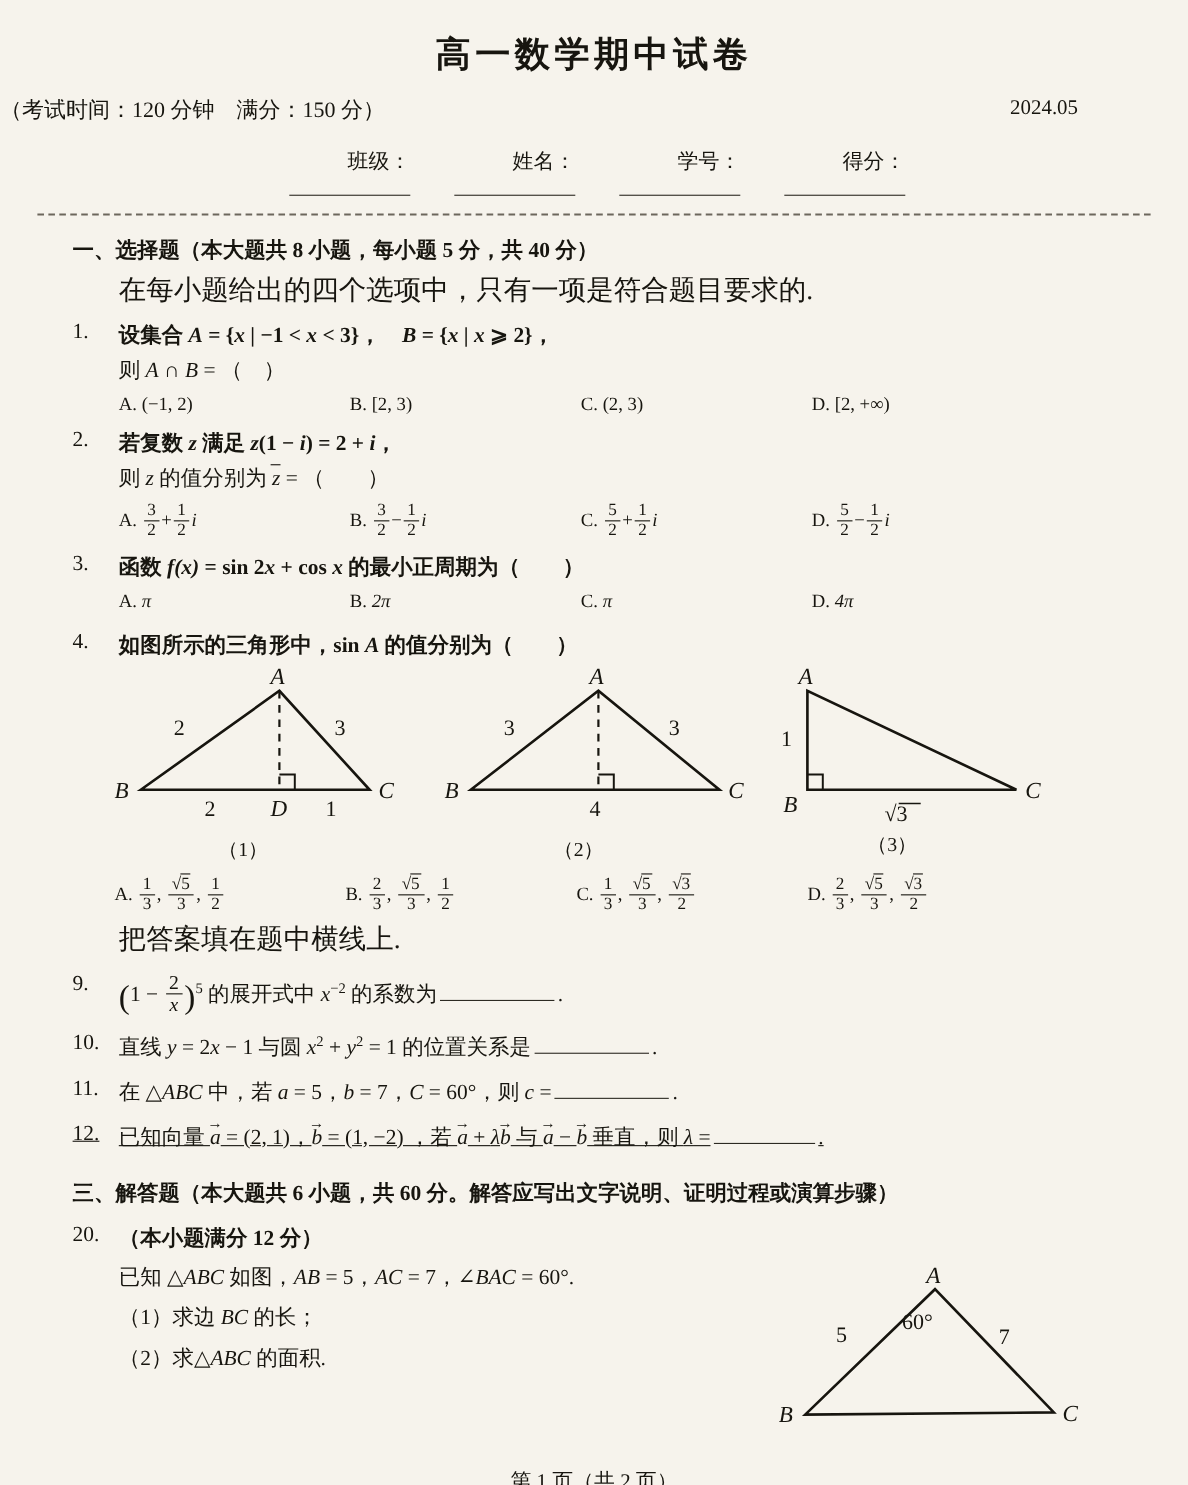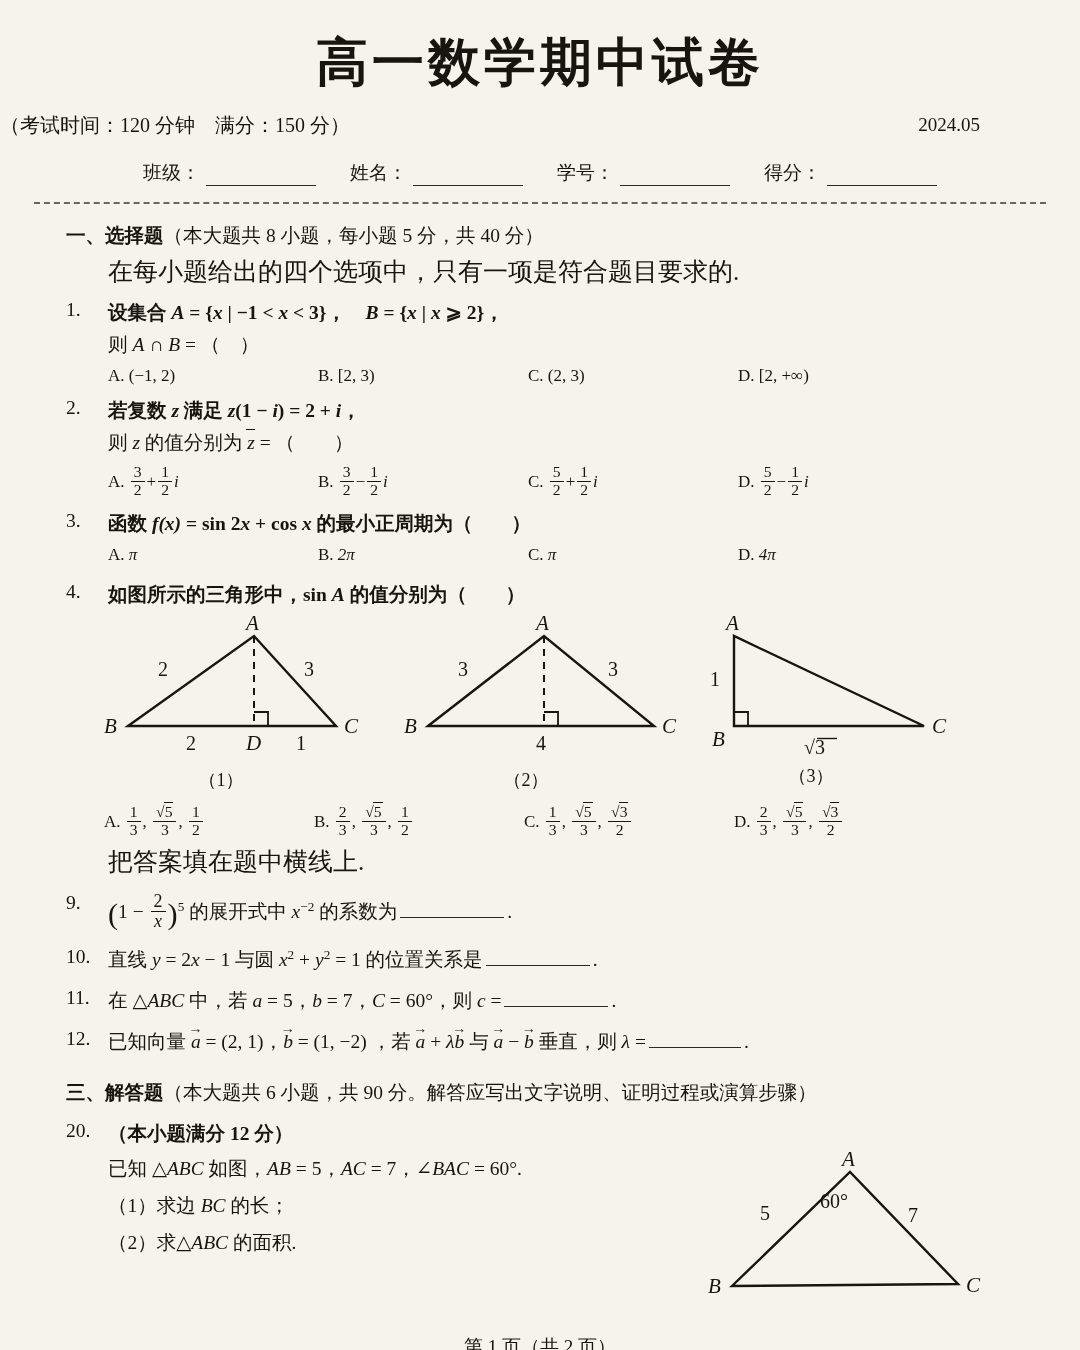--- a/index.html
+++ b/index.html
@@ -19,21 +19,21 @@
     width: 1080px;
     height: 1350px;
     padding: 0;
     position: relative;
     box-sizing: border-box;
   }
 
   
   .title {
     text-align: center;
-    font-size: 52px;
+    font-size: 32px;
     font-weight: bold;
     letter-spacing: 4px;
     margin: 28px 0 0 0;
     font-family: Liberation Serif, serif;
   }
   .subline {
     position: relative;
     text-align: left;
     font-size: 20px;
     margin-top: 14px;
@@ -50,41 +50,42 @@
     justify-content: center;
     gap: 34px;
     margin-top: 20px;
     font-size: 19px;
     padding: 0 100px;
   }
   .infoline .field {
     display: flex;
     align-items: flex-end;
     white-space: nowrap;
+    flex-direction: column;
   }
   .infoline .blank {
     display: inline-block;
     width: 110px;
     border-bottom: 1.6px solid #2c2a22;
     margin-left: 6px;
     height: 17px;
   }
   .dashed-sep {
     margin: 16px 34px 0 34px;
     border-top: 2.5px dashed #6c675c;
     height: 0;
   }
 
   
   .section-head {
     font-size: 19.5px;
     margin: 18px 0 2px 66px;
     font-weight: bold;
   }
-  .section-head .paren { font-weight: normal; }
+  .section-head .paren { font-weight: bold; }
   .section-sub {
     font-size: 25px;
     margin: 6px 0 0 108px;
   }
   .q {
     display: flex;
     margin: 11px 0 0 66px;
     font-size: 19.5px;
     align-items: flex-start;
   }
@@ -398,29 +399,29 @@
     </div>
   </div>
 
   <div class="q" style="margin-top:14px;">
     <div class="num">11.</div>
     <div class="body">
       <span>在 △</span><i>ABC</i><span> 中，若 </span><i>a</i><span> = 5，</span><i>b</i><span> = 7，</span><i>C</i><span> = 60°，则 </span><i>c</i><span> =</span><span class="ans-blank"></span><span>.</span>
     </div>
   </div>
 
-  <div class="q" style="margin-top:14px;">
+  <div class="q" style="margin-top:14px;text-decoration:underline;">
     <div class="num">12.</div>
     <div class="body">
       <span>已知向量 </span><span class="vec">a</span><span> = (2, 1)，</span><span class="vec">b</span><span> = (1, −2) ，若 </span><span class="vec">a</span><span> + </span><i>λ</i><span class="vec">b</span><span> 与 </span><span class="vec">a</span><span> − </span><span class="vec">b</span><span> 垂直，则 </span><i>λ</i><span> =</span><span class="ans-blank" style="width:92px;"></span><span>.</span>
     </div>
   </div>
 
   <div class="section-head" style="margin-top:24px;">
-    <span>三、解答题</span><span class="paren">（本大题共 6 小题，共 90 分。解答应写出文字说明、证明过程或演算步骤）</span>
+    <span>三、解答题</span><span class="paren">（本大题共 6 小题，共 60 分。解答应写出文字说明、证明过程或演算步骤）</span>
   </div>
 
   <div class="q" style="margin-top:14px;">
     <div class="num">20.</div>
     <div class="body">
       <div class="qline">（本小题满分 12 分）</div>
       <div class="qline" style="margin-top:8px;"><span>已知 △</span><i>ABC</i><span> 如图，</span><i>AB</i><span> = 5，</span><i>AC</i><span> = 7，∠</span><i>BAC</i><span> = 60°.</span></div>
       <div class="qline" style="margin-top:10px;"><span>（1）求边 </span><i>BC</i><span> 的长；</span></div>
       <div class="qline" style="margin-top:10px;"><span>（2）求△</span><i>ABC</i><span> 的面积.</span></div>
     </div>

